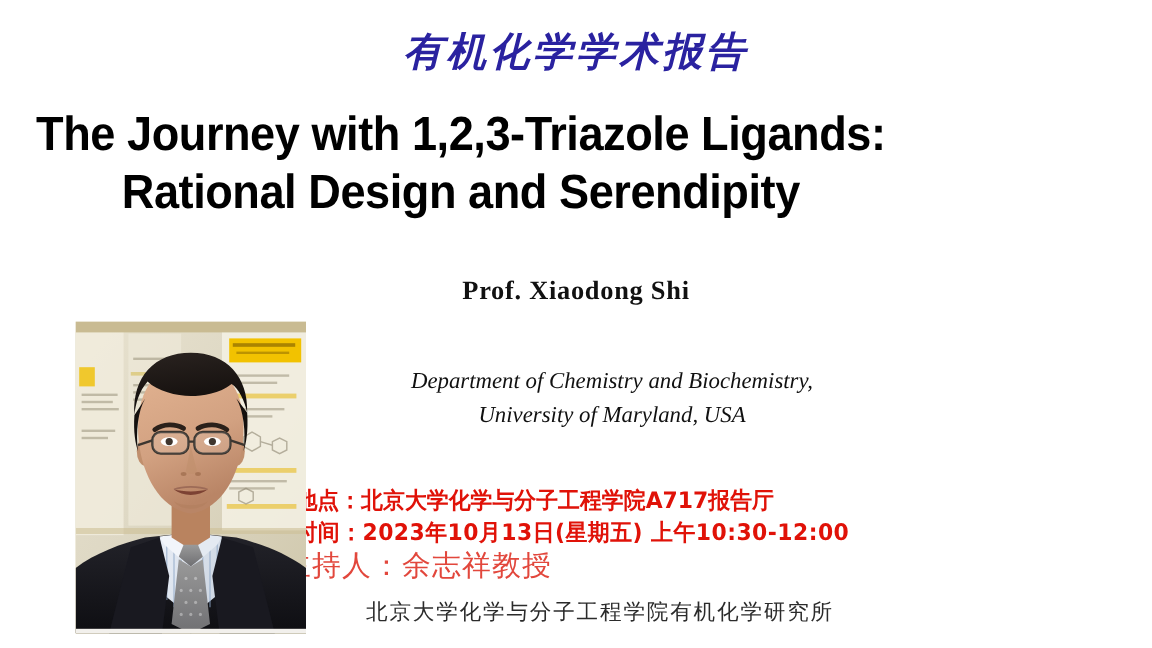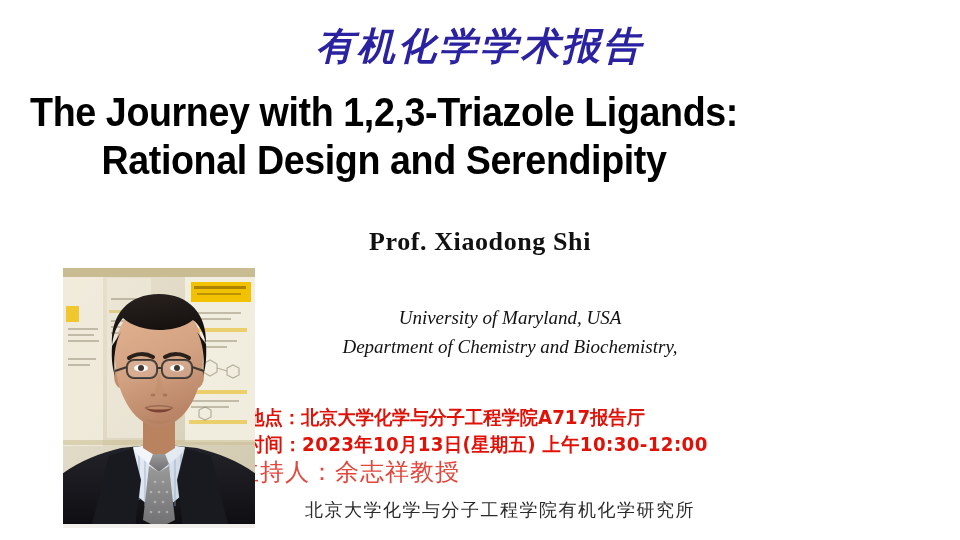--- a/index.html
+++ b/index.html
@@ -20,21 +20,21 @@
   .series-header {
     position: absolute;
     top: 26px;
     left: 0;
     width: 960px;
     text-align: center;
     color: #2a22a0;
     font-family: "DejaVu Serif", "Liberation Serif", serif;
     font-weight: bold;
     font-style: italic;
-    font-size: 38px;
+    font-size: 33px;
     letter-spacing: 3px;
     line-height: 1.05;
     white-space: nowrap;
   }
 
   
   .title-block {
     position: absolute;
     top: 88px;
     left: 0;
@@ -56,21 +56,21 @@
   
   .speaker-name {
     position: absolute;
     top: 227px;
     left: 0;
     width: 960px;
     text-align: center;
     color: #111111;
     font-family: "Liberation Serif", "DejaVu Serif", serif;
     font-weight: bold;
-    font-size: 26px;
+    font-size: 22px;
     line-height: 30px;
     letter-spacing: 0.6px;
     white-space: nowrap;
   }
 
   
   .affiliation {
     position: absolute;
     top: 303px;
     left: 230px;
@@ -150,22 +150,22 @@
   <div class="series-header">有机化学学术报告</div>
 
   <div class="title-block">
     <div class="title-line">The Journey with 1,2,3-Triazole Ligands:</div>
     <div class="title-line">Rational Design and Serendipity</div>
   </div>
 
   <div class="speaker-name">Prof. Xiaodong Shi</div>
 
   <div class="affiliation">
+    <div>Department of Chemistry and Biochemistry,</div>
     <div>University of Maryland, USA</div>
-    <div>Department of Chemistry and Biochemistry,</div>
   </div>
 
   <div class="event-details">
     <div class="detail-venue">地点：北京大学化学与分子工程学院A717报告厅</div>
     <div class="detail-time">时间：2023年10月13日(星期五) 上午10:30-12:00</div>
     <div class="detail-host">主持人：余志祥教授</div>
   </div>
 
   <div class="organizer">北京大学化学与分子工程学院有机化学研究所</div>
 

